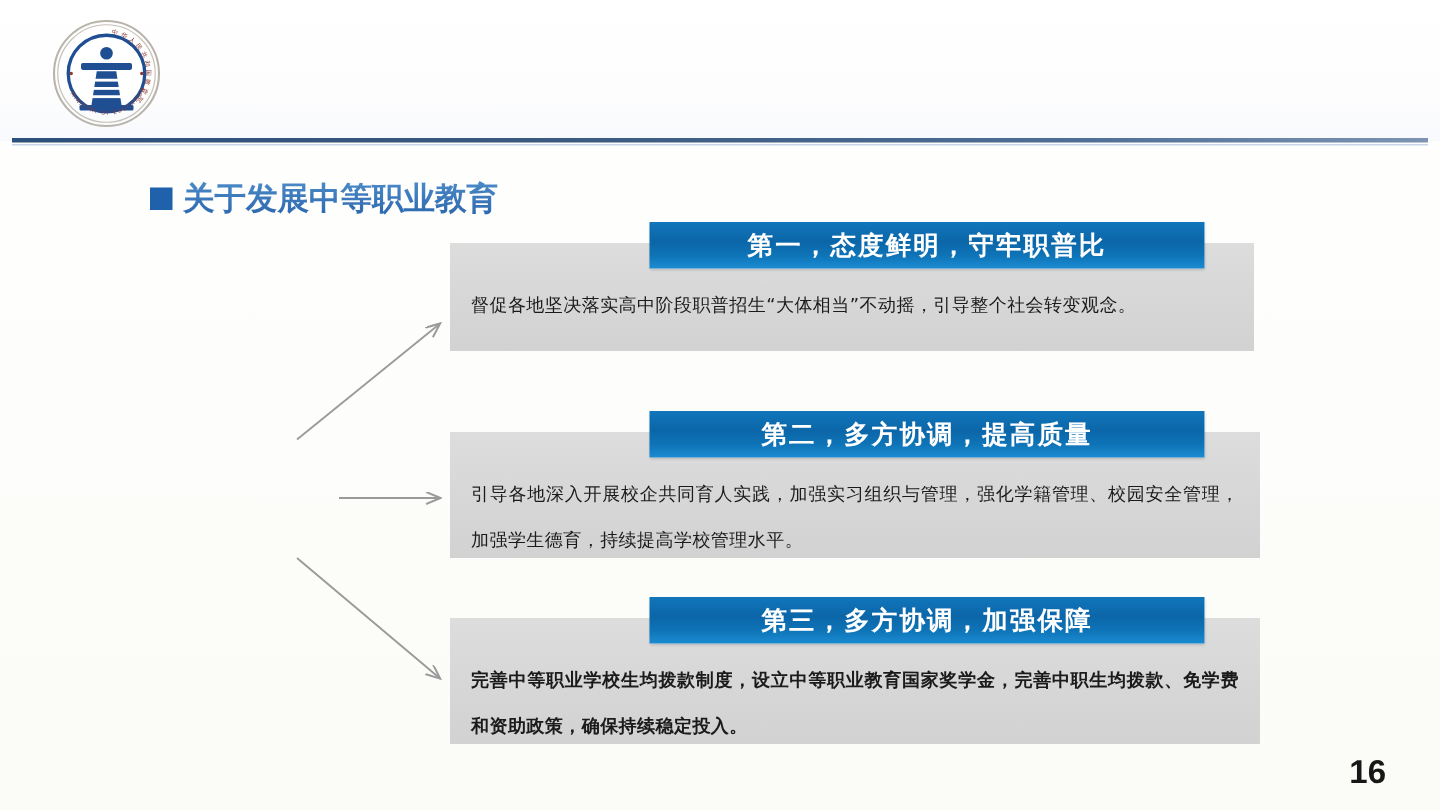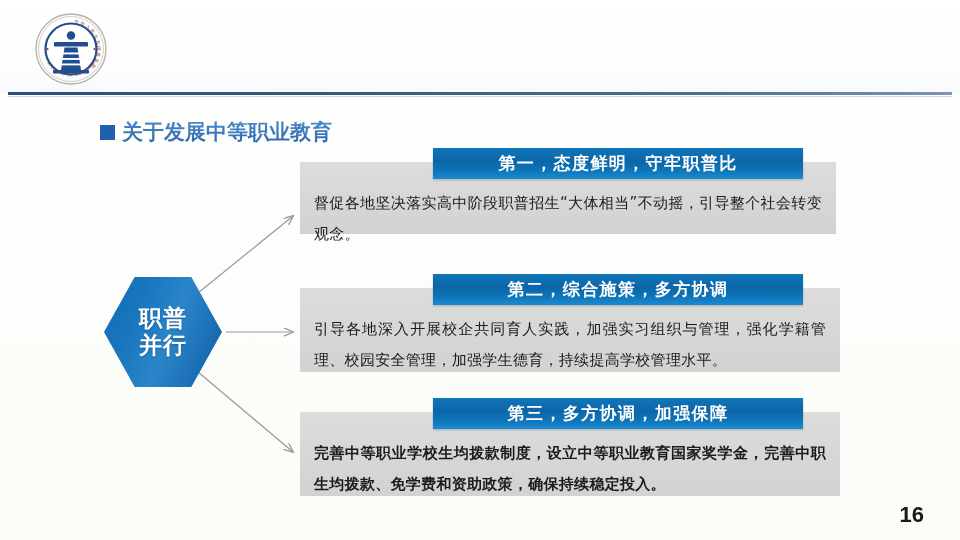--- a/index.html
+++ b/index.html
@@ -140,21 +140,21 @@
   
   .card { position: absolute; }
   .card-body {
     position: absolute;
     left: 0;
     top: 14px;
     width: 536px;
     background: linear-gradient(180deg, #dddddd 0%, #d7d7d7 50%, #d2d2d2 100%);
     box-sizing: border-box;
     padding: 26px 14px 16px 14px;
-    font-size: 15px;
+    font-size: 12px;
     line-height: 31px;
     color: #1b1b1b;
     letter-spacing: .3px;
     text-align: justify;
   }
   .card-bar {
     position: absolute;
     left: 85px;
     top: 0;
     width: 370px;
@@ -232,36 +232,29 @@
     <defs>
       <marker id="arrowhead" markerWidth="9" markerHeight="9" refX="7.5" refY="3.4" orient="auto">
         <path d="M0,0 L8,3.4 L0,6.8" fill="none" stroke="#9a9a9a" stroke-width="1.1"></path>
       </marker>
     </defs>
     <line x1="198" y1="293" x2="293" y2="216" stroke="#9a9a9a" stroke-width="1.2" marker-end="url(#arrowhead)"></line>
     <line x1="226" y1="332" x2="293" y2="332" stroke="#9a9a9a" stroke-width="1.2" marker-end="url(#arrowhead)"></line>
     <line x1="198" y1="372" x2="293" y2="452" stroke="#9a9a9a" stroke-width="1.2" marker-end="url(#arrowhead)"></line>
   </svg>
 
-  <div class="hexagon">
-    <div class="hex-shape"></div>
-    <div class="hex-label">
-      <span>职普</span>
-      <span>并行</span>
-    </div>
-  </div>
 
   <div class="card" id="card-1">
     <div class="card-body">督促各地坚决落实高中阶段职普招生“大体相当”不动摇，引导整个社会转变观念。</div>
     <div class="card-bar">第一，态度鲜明，守牢职普比</div>
   </div>
 
   <div class="card" id="card-2">
     <div class="card-body">引导各地深入开展校企共同育人实践，加强实习组织与管理，强化学籍管理、校园安全管理，加强学生德育，持续提高学校管理水平。</div>
-    <div class="card-bar">第二，综合施策，多方协调</div>
+    <div class="card-bar">第二，多方协调，提高质量</div>
   </div>
 
   <div class="card" id="card-3">
     <div class="card-body">完善中等职业学校生均拨款制度，设立中等职业教育国家奖学金，完善中职生均拨款、免学费和资助政策，确保持续稳定投入。</div>
     <div class="card-bar">第三，多方协调，加强保障</div>
   </div>
 
   <div class="page-number">16</div>
 
 </div>

